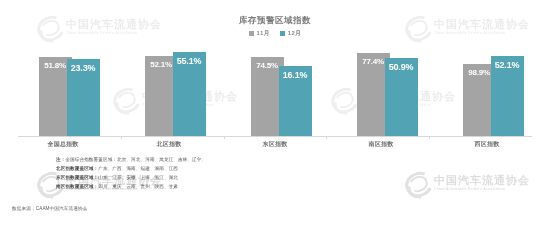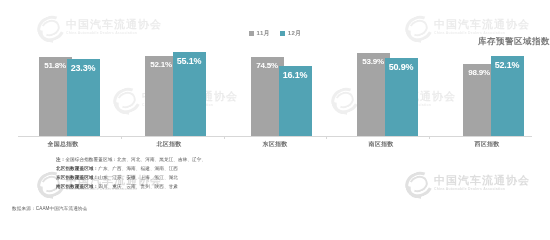--- a/index.html
+++ b/index.html
@@ -43,22 +43,22 @@
 
   #wm-tl{left:36px;top:14px;}
   #wm-tr{left:404px;top:14px;}
   #wm-c1{left:112px;top:86px;}
   #wm-c2{left:330px;top:86px;}
   #wm-bl{left:36px;top:170px;}
   #wm-br{left:404px;top:170px;}
 
   
   #chart-title{
-    position:absolute;left:0;right:0;top:15px;text-align:right;
-    font-size:8.5px;font-weight:700;color:#7b7b7b;letter-spacing:.5px;margin-top:21px;
+    position:absolute;left:0;right:0;top:15px;text-align:center;
+    font-size:8.5px;font-weight:700;color:#7b7b7b;letter-spacing:.5px;
   }
   #legend{
     position:absolute;left:0;right:0;top:29px;
     display:flex;justify-content:center;align-items:center;gap:10px;
   }
   .legend-item{display:flex;align-items:center;gap:3px;}
   .legend-swatch{width:5px;height:5px;display:block;}
   .legend-label{font-size:6px;color:#8a8a8a;font-weight:700;letter-spacing:.3px;}
 
   
@@ -218,21 +218,21 @@
           </div>
           <div class="bar-wrap">
             <div class="bar s1" style="height: 70px;">
               <span class="bar-label">16.1%</span>
             </div>
           </div>
         </div>
         <div class="group">
           <div class="bar-wrap">
             <div class="bar s0" style="height: 83px;">
-              <span class="bar-label">53.9%</span>
+              <span class="bar-label">77.4%</span>
             </div>
           </div>
           <div class="bar-wrap">
             <div class="bar s1" style="height: 78px;">
               <span class="bar-label">50.9%</span>
             </div>
           </div>
         </div>
         <div class="group">
           <div class="bar-wrap">

